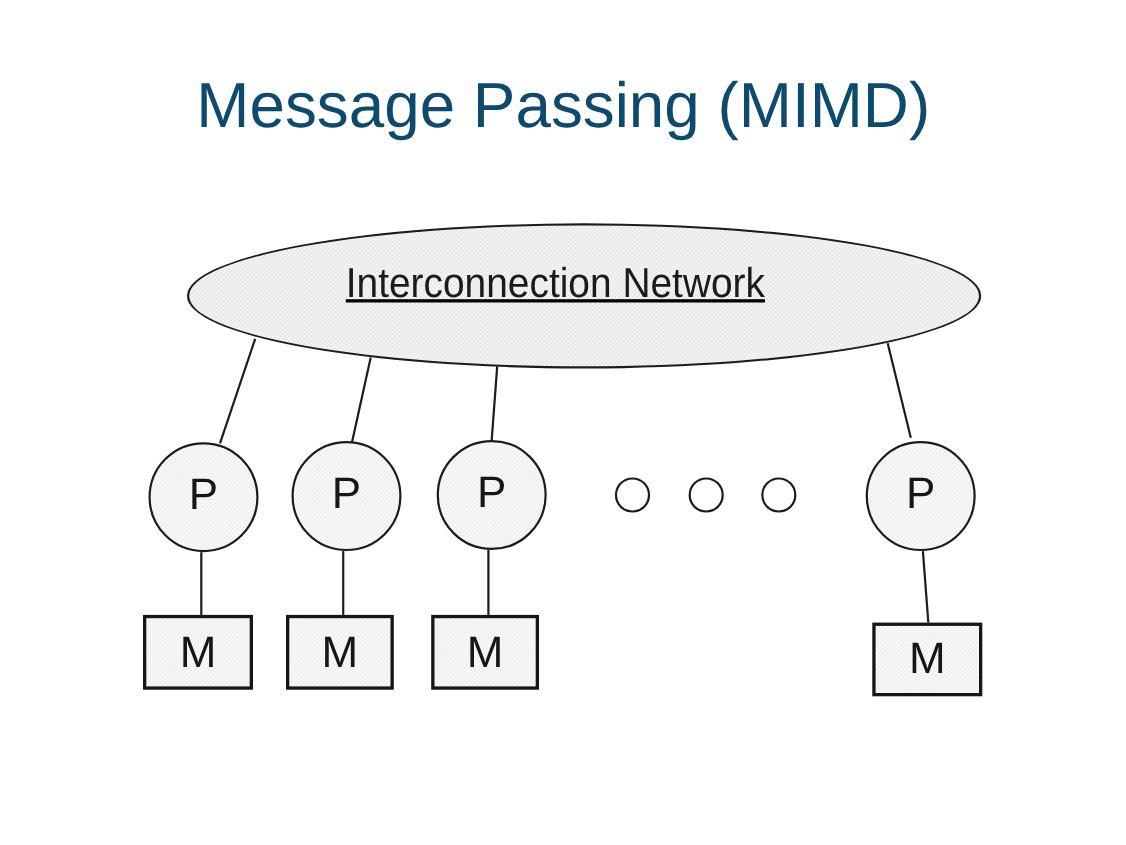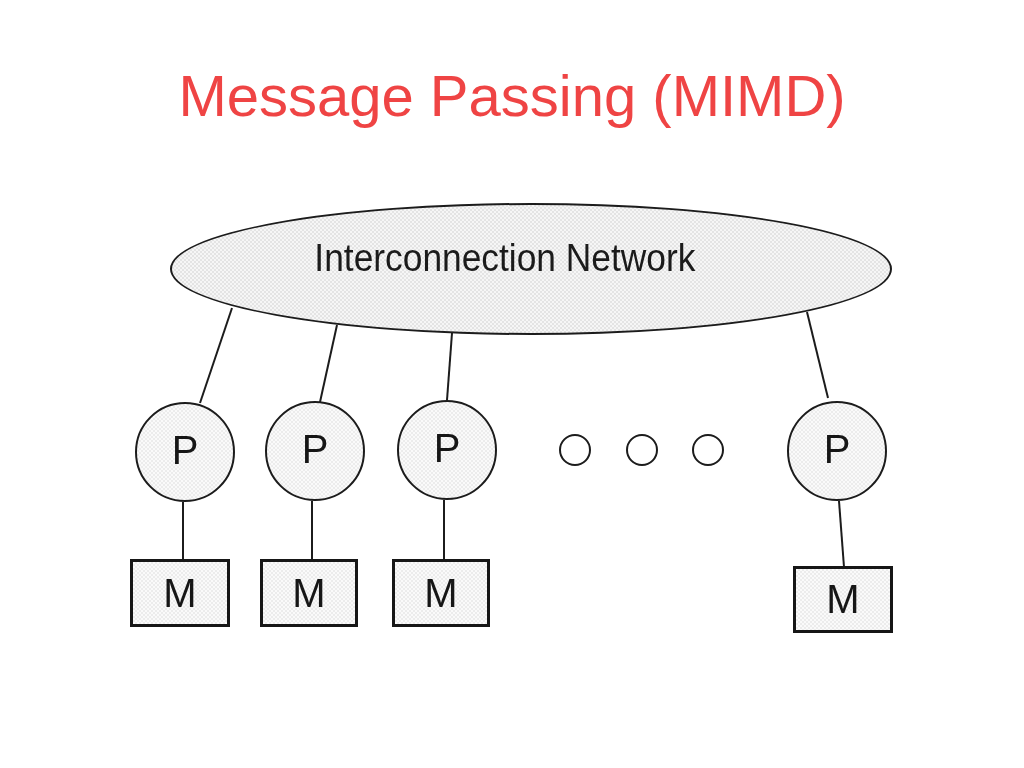--- a/index.html
+++ b/index.html
@@ -17,21 +17,21 @@
   }
   .title {
     position: absolute;
     top: 62px;
     left: 0;
     width: 100%;
     margin: 0;
     text-align: center;
     font-size: 58px;
     font-weight: 400;
-    color: #ef4444;
+    color: #0c4a6e;
     letter-spacing: 0;
   }
   .connectors {
     position: absolute;
     top: 0;
     left: 0;
     z-index: 1;
   }
   .checker {
     background-color: #f6f6f6;
@@ -54,20 +54,21 @@
     left: 170px;
     top: 203px;
     width: 718px;
     height: 128px;
     border: 2px solid #1c1c1c;
     border-radius: 50%;
     z-index: 2;
     display: flex;
     align-items: center;
     justify-content: center;
+    text-decoration: underline;
   }
   .network-label {
     font-size: 38px;
     color: #1b1b1b;
     transform: scaleX(0.93);
     position: relative;
     top: -11px;
     left: -26px;
     white-space: nowrap;
   }

